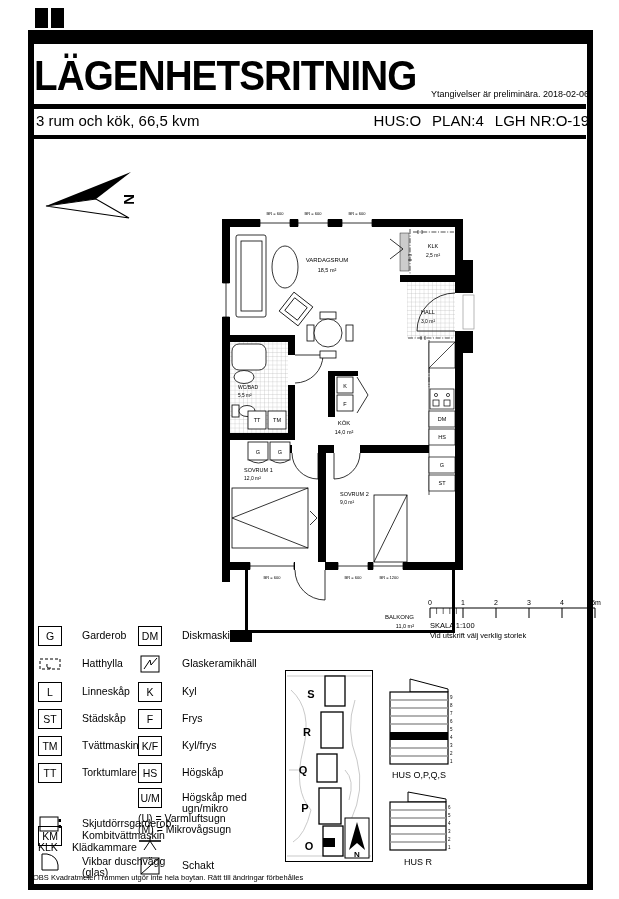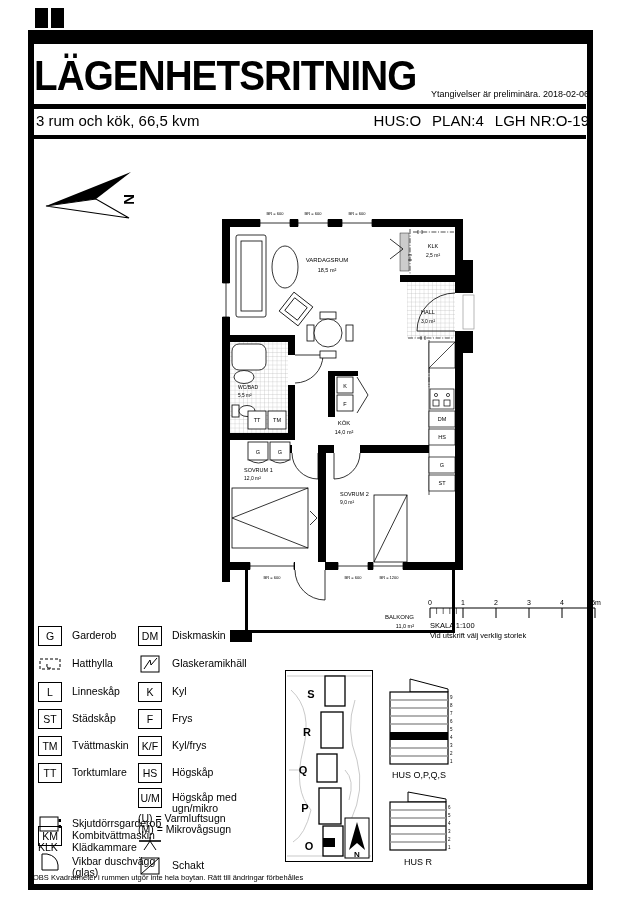--- a/index.html
+++ b/index.html
@@ -18,21 +18,21 @@
   .lm-row{position:absolute;right:30px;top:143px;font-size:15px;white-space:nowrap;}
   .lm-row .num{margin-left:18px;}
   .north-svg{position:absolute;left:36px;top:166px;}
   .floorplan{position:absolute;left:222px;top:205px;}
   svg text{font-family:"Liberation Sans",sans-serif;fill:#000;}
   .legend-notes{position:absolute;left:38px;top:594px;font-size:11px;line-height:13px;}
   .lrow{position:absolute;display:flex;align-items:flex-start;}
   .lbox{width:24px;height:20px;border:1.2px solid #000;display:flex;align-items:center;justify-content:center;font-size:10.5px;box-sizing:border-box;flex:none;background:#fff;}
   .lico{width:24px;height:20px;flex:none;}
   .lplain{flex:none;font-size:10.5px;width:26px;padding-top:3px;}
-  .llbl{margin-left:10px;font-size:10.5px;line-height:11px;padding-top:4px;}
+  .llbl{margin-left:20px;font-size:10.5px;line-height:11px;padding-top:4px;}
   .llbl span{display:block;}
   .ltext{font-size:10.5px;}
   .scalebar{position:absolute;left:425px;top:598px;}
   .siteplan{position:absolute;left:285px;top:670px;}
   .elev1{position:absolute;left:388px;top:676px;}
   .elev2{position:absolute;left:388px;top:788px;}
   .footer{position:absolute;left:33px;top:873px;font-size:7.5px;text-align:right;}
 </style>
 </head>
 <body>

